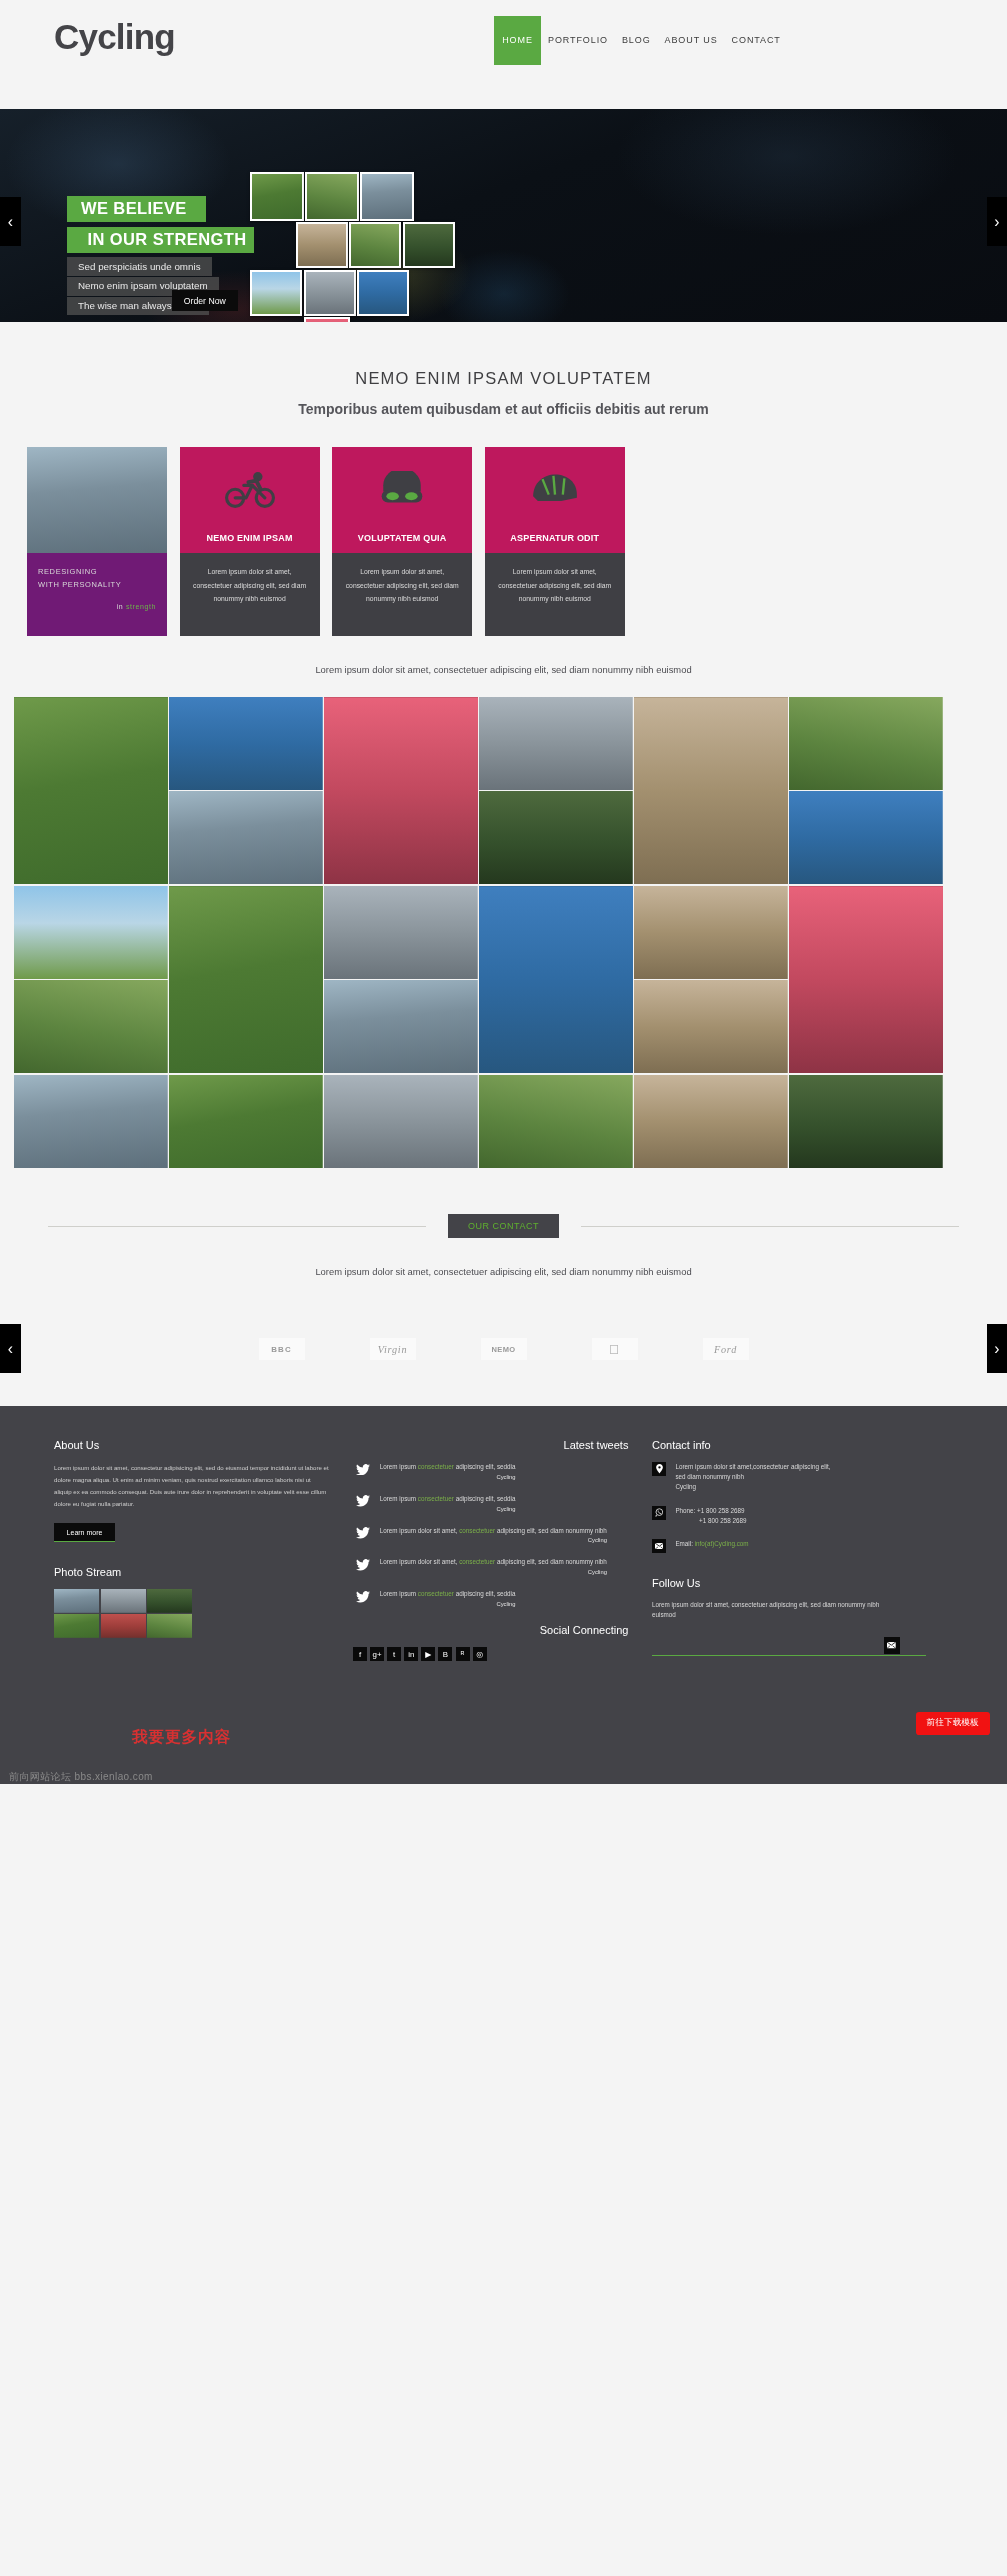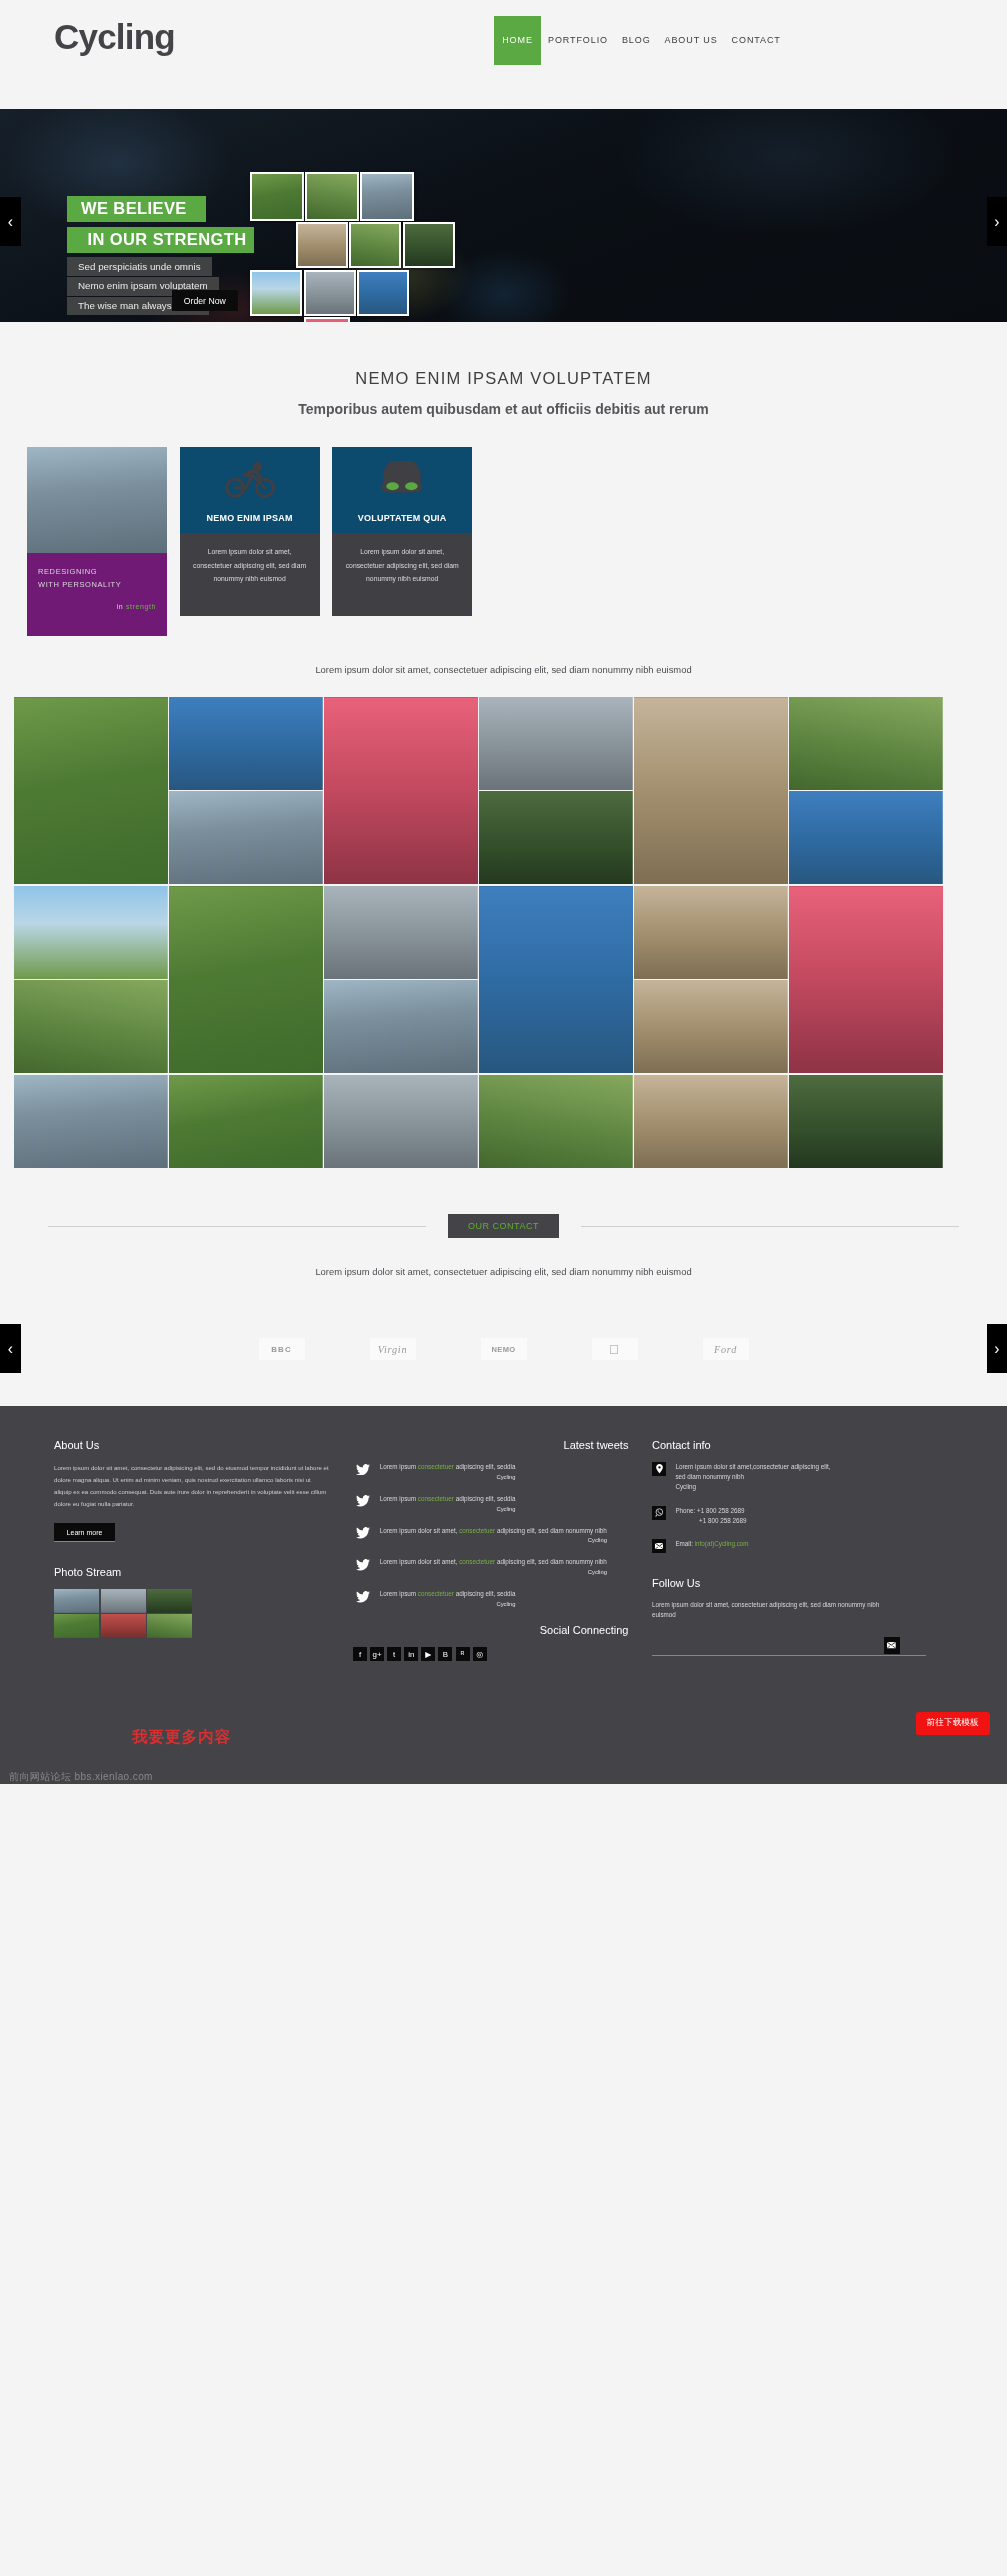--- a/index.html
+++ b/index.html
@@ -177,22 +177,22 @@
     color: #d8d8d8;
     padding: 12.6px 11px 11px 11px;
     font-size: 7.5px;
     letter-spacing: 0.6px;
     line-height: 1.75;
     height: 83px;
   }
   .card-caption .tail { text-align: right; margin-top: 9.4px; font-size: 7px; }
   .tail .green { color: #6cb34a; }
   .card-green {
-    background: #0c4a6e;
-    height: 86px;
+    background: #be185d;
+    height: 106px;
     display: flex;
     flex-direction: column;
     align-items: center;
     justify-content: flex-end;
     padding-bottom: 9.4px;
     text-align: right;
   }
   .card-green .icon { flex: 1; display: flex; align-items: center; justify-content: center; }
   .card-green .title {
     color: #fff;
@@ -509,20 +509,34 @@
               <rect x="6" y="24" width="52" height="16" rx="8" fill="#3f3f44"></rect>
               <ellipse cx="20" cy="32" rx="8" ry="5" fill="#5aa942"></ellipse>
               <ellipse cx="44" cy="32" rx="8" ry="5" fill="#5aa942"></ellipse>
             </svg>
           </div>
           <div class="title">VOLUPTATEM QUIA</div>
         </div>
         <div class="card-body">Lorem ipsum dolor sit amet, consectetuer adipiscing elit, sed diam nonummy nibh euismod</div>
       </div>
 
+      <div class="card">
+        <div class="card-green">
+          <div class="icon">
+            <svg width="50" height="38" viewBox="0 0 64 48" fill="none">
+              <path d="M4 32 C4 14 18 4 32 4 C48 4 60 14 60 30 L60 34 L40 38 L10 38 Z" fill="#3f3f44"></path>
+              <path d="M16 10 L24 30" stroke="#5aa942" stroke-width="3"></path>
+              <path d="M30 6 L32 30" stroke="#5aa942" stroke-width="3"></path>
+              <path d="M44 9 L42 30" stroke="#5aa942" stroke-width="3"></path>
+            </svg>
+          </div>
+          <div class="title">ASPERNATUR ODIT</div>
+        </div>
+        <div class="card-body">Lorem ipsum dolor sit amet, consectetuer adipiscing elit, sed diam nonummy nibh euismod</div>
+      </div>
     </div>
 
     <div class="divider-caption">Lorem ipsum dolor sit amet, consectetuer adipiscing elit, sed diam nonummy nibh euismod</div>
 
     <div class="gallery">
       <div class="g-cell img-green1 span2"></div>
       <div class="g-cell img-blue"></div>
       <div class="g-cell img-pink span2"></div>
       <div class="g-cell img-track"></div>
       <div class="g-cell img-dirt span2"></div>

